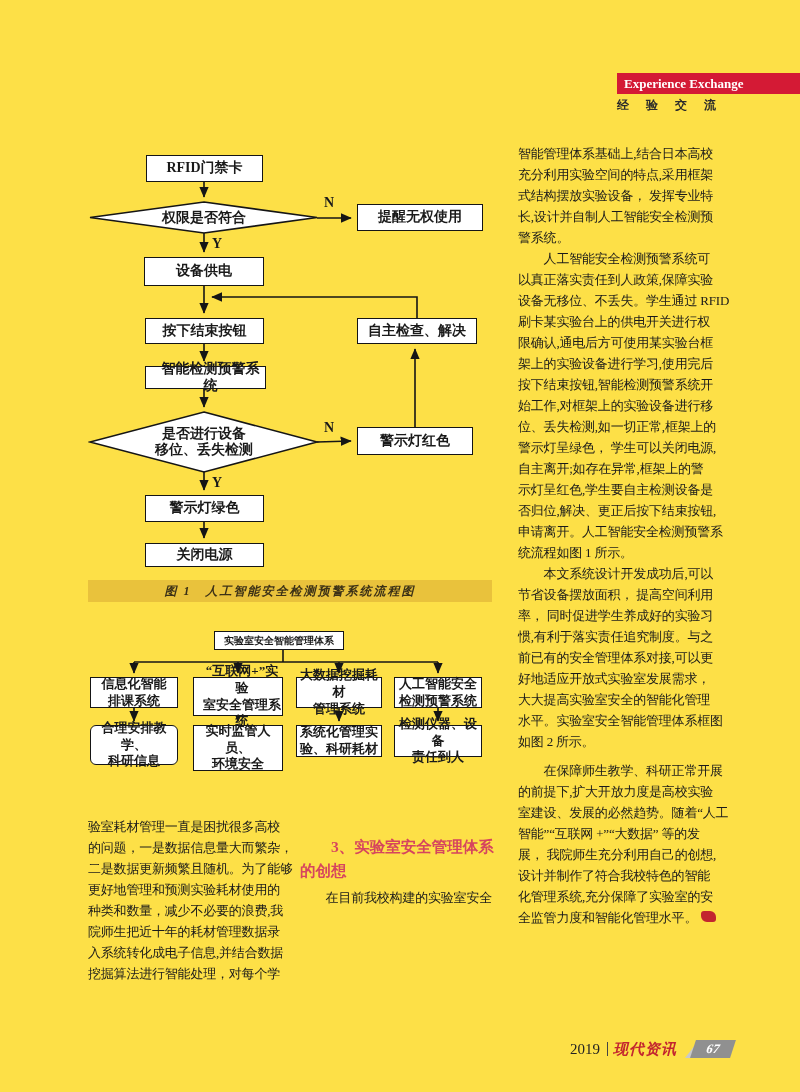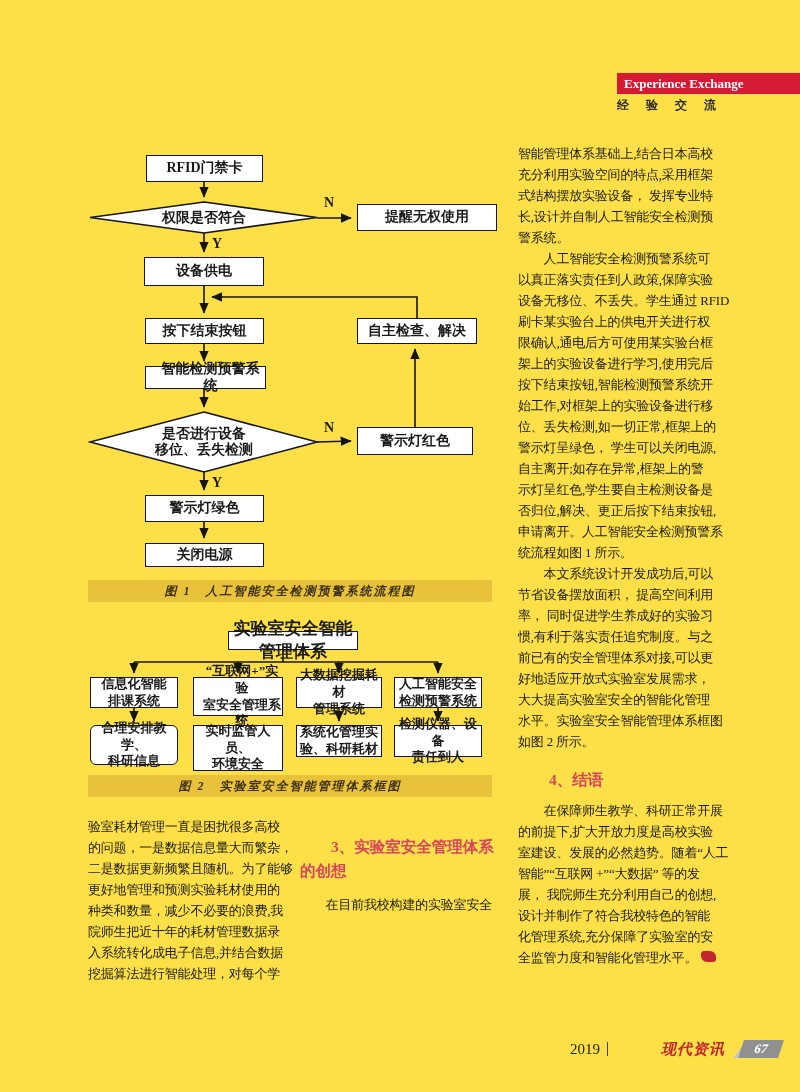--- a/index.html
+++ b/index.html
@@ -27,21 +27,21 @@
            color:#3c3116;letter-spacing:2px;}
   
   .body-col{font-size:13px;line-height:21px;letter-spacing:-0.2px;}
   .red-heading{color:#d6455e;font-weight:bold;font-size:15.5px;line-height:24px;}
   .endmark{display:inline-block;width:15px;height:11px;background:#c3262f;border-radius:3px 6px 3px 6px;
            margin-left:4px;vertical-align:baseline;}
   
   .footer{left:570px;top:1039px;display:flex;align-items:center;height:20px;}
   .footer .year{font-size:15px;color:#222;}
   .footer .divider{width:1px;height:14px;background:#444;margin:0 5px 0 7px;}
-  .footer .magazine{font-size:15px;font-weight:bold;font-style:italic;color:#c3262f;letter-spacing:1px;margin-left:48px;}
+  .footer .magazine{font-size:15px;font-weight:bold;font-style:italic;color:#c3262f;letter-spacing:1px;}
   .badge-wrap{position:relative;margin-left:8px;display:flex;align-items:center;}
   .badge-wedge{width:0;height:0;border-bottom:18px solid #c9c9c9;border-left:14px solid transparent;}
   .page-badge{display:inline-block;background:#909090;color:#fff;font-size:13px;font-weight:bold;
               width:40px;height:18px;line-height:18px;text-align:center;transform:skewX(-18deg);
               margin-left:-6px;}
 </style>
 </head>
 <body>
 
 <div class="page">
@@ -67,21 +67,21 @@
         <line x1="116" y1="196" x2="116" y2="213" marker-end="url(#arr1)"></line>
         <line x1="116" y1="241" x2="116" y2="259" marker-end="url(#arr1)"></line>
         <line x1="229" y1="294" x2="263" y2="293" marker-end="url(#arr1)"></line>
         <line x1="327" y1="279" x2="327" y2="201" marker-end="url(#arr1)"></line>
         <line x1="116" y1="324" x2="116" y2="342" marker-end="url(#arr1)"></line>
         <line x1="116" y1="374" x2="116" y2="390" marker-end="url(#arr1)"></line>
       </g>
     </svg>
     <div class="fc-box" style="left:58px;top:7px;width:117px;height:27px;">RFID门禁卡</div>
     <div class="diamond-text" style="left:30px;top:62px;width:172px;">权限是否符合</div>
-    <div class="fc-box" style="left:269px;top:56px;width:140px;height:27px;">提醒无权使用</div>
+    <div class="fc-box" style="left:269px;top:56px;width:126px;height:27px;">提醒无权使用</div>
     <div class="fc-box" style="left:56px;top:109px;width:120px;height:29px;">设备供电</div>
     <div class="fc-box" style="left:57px;top:170px;width:119px;height:26px;">按下结束按钮</div>
     <div class="fc-box" style="left:269px;top:170px;width:120px;height:26px;">自主检查、解决</div>
     <div class="fc-box" style="left:57px;top:218px;width:121px;height:23px;padding-left:10px;">智能检测预警系统</div>
     <div class="diamond-text" style="left:30px;top:278px;width:172px;">是否进行设备
 移位、丢失检测</div>
     <div class="fc-box" style="left:269px;top:279px;width:116px;height:28px;">警示灯红色</div>
     <div class="fc-box" style="left:57px;top:347px;width:119px;height:27px;">警示灯绿色</div>
     <div class="fc-box" style="left:57px;top:395px;width:119px;height:24px;">关闭电源</div>
     <span class="fc-label" style="left:236px;top:47px;">N</span>
@@ -105,56 +105,55 @@
         <line x1="46" y1="37" x2="46" y2="48" marker-end="url(#arr2)"></line>
         <line x1="150" y1="37" x2="150" y2="48" marker-end="url(#arr2)"></line>
         <line x1="251" y1="37" x2="251" y2="48" marker-end="url(#arr2)"></line>
         <line x1="350" y1="37" x2="350" y2="48" marker-end="url(#arr2)"></line>
         <line x1="46" y1="83" x2="46" y2="96" marker-end="url(#arr2)"></line>
         <line x1="150" y1="83" x2="150" y2="96" marker-end="url(#arr2)"></line>
         <line x1="251" y1="83" x2="251" y2="96" marker-end="url(#arr2)"></line>
         <line x1="350" y1="83" x2="350" y2="96" marker-end="url(#arr2)"></line>
       </g>
     </svg>
-    <div class="fc-box" style="left:140px;top:6px;width:130px;height:19px;font-size:17px;">实验室安全智能管理体系</div>
+    <div class="fc-box" style="left:126px;top:6px;width:130px;height:19px;font-size:10px;">实验室安全智能管理体系</div>
 
     <div class="fc-box" style="left:2px;top:52px;width:88px;height:31px;">信息化智能
 排课系统</div>
     <div class="fc-box" style="left:105px;top:52px;width:90px;height:39px;padding-left:8px;">“互联网+”实验
 室安全管理系统</div>
     <div class="fc-box" style="left:208px;top:52px;width:86px;height:31px;">大数据挖掘耗材
 管理系统</div>
     <div class="fc-box" style="left:306px;top:52px;width:88px;height:31px;">人工智能安全
 检测预警系统</div>
 
     <div class="fc-box" style="left:2px;top:100px;width:88px;height:40px;border-radius:6px;">合理安排教学、
 科研信息</div>
     <div class="fc-box" style="left:105px;top:100px;width:90px;height:46px;">实时监管人员、
 环境安全</div>
     <div class="fc-box" style="left:208px;top:100px;width:86px;height:32px;">系统化管理实
 验、科研耗材</div>
     <div class="fc-box" style="left:306px;top:100px;width:88px;height:32px;">检测仪器、设备
 责任到人</div>
   </div>
 
-  <div class="abs caption" style="top:775px;">图 2　实验室安全智能管理体系框图</div>
 
   <div class="abs body-col pre" style="left:88px;top:816px;width:212px;">验室耗材管理一直是困扰很多高校
 的问题，一是数据信息量大而繁杂，
 二是数据更新频繁且随机。为了能够
 更好地管理和预测实验耗材使用的
 种类和数量，减少不必要的浪费,我
 院师生把近十年的耗材管理数据录
 入系统转化成电子信息,并结合数据
 挖掘算法进行智能处理，对每个学</div>
 
   <div class="abs" style="left:300px;top:816px;width:212px;">
     <div class="red-heading pre" style="margin-top:19px;">　　3、实验室安全管理体系
 的创想</div>
-    <div class="body-col pre" style="margin-top:11px;">　　在目前我校构建的实验室安全</div>
+    <div class="body-col pre" style="margin-top:4px;">　　在目前我校构建的实验室安全</div>
   </div>
 
   <div class="abs" style="left:518px;top:143px;width:210px;">
     <div class="body-col pre">智能管理体系基础上,结合日本高校
 充分利用实验空间的特点,采用框架
 式结构摆放实验设备， 发挥专业特
 长,设计并自制人工智能安全检测预
 警系统。</div>
     <div class="body-col pre">　　人工智能安全检测预警系统可
 以真正落实责任到人政策,保障实验
@@ -173,21 +172,20 @@
 统流程如图 1 所示。</div>
     <div class="body-col pre">　　本文系统设计开发成功后,可以
 节省设备摆放面积， 提高空间利用
 率， 同时促进学生养成好的实验习
 惯,有利于落实责任追究制度。与之
 前已有的安全管理体系对接,可以更
 好地适应开放式实验室发展需求，
 大大提高实验室安全的智能化管理
 水平。实验室安全智能管理体系框图
 如图 2 所示。</div>
-    <div class="red-heading pre" style="margin-top:16px;">　　4、结语</div>
     <div class="body-col pre" style="margin-top:8px;"><span class="pre">　　在保障师生教学、科研正常开展
 的前提下,扩大开放力度是高校实验
 室建设、发展的必然趋势。随着“人工
 智能”“互联网 +”“大数据” 等的发
 展， 我院师生充分利用自己的创想,
 设计并制作了符合我校特色的智能
 化管理系统,充分保障了实验室的安
 全监管力度和智能化管理水平。</span><span class="endmark"></span></div>
   </div>
 

